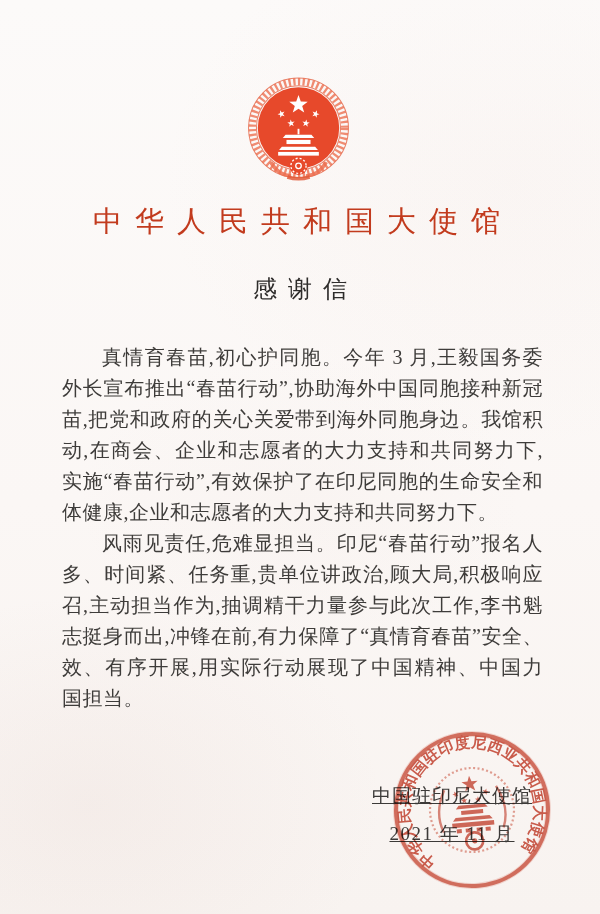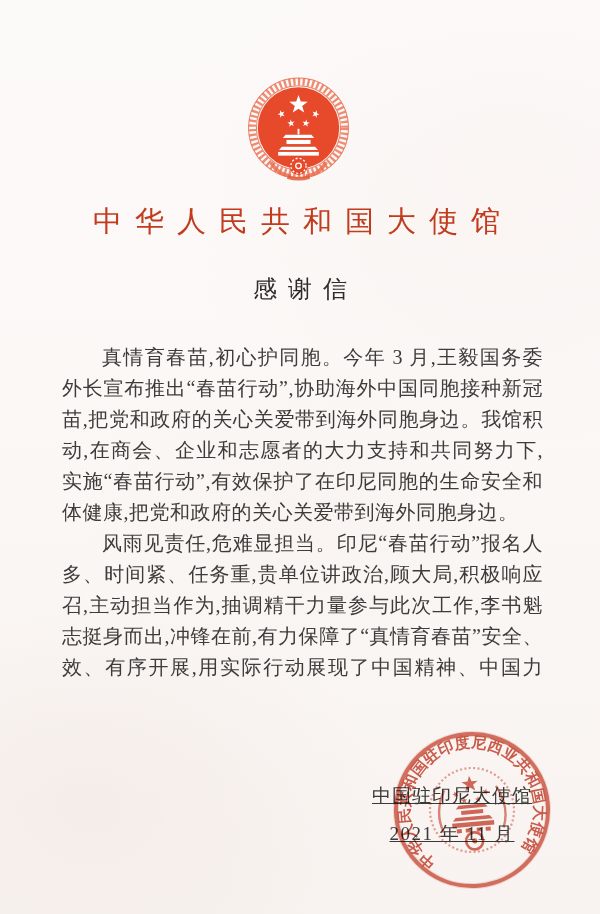--- a/index.html
+++ b/index.html
@@ -88,26 +88,27 @@
   <div class="embassy-header">中华人民共和国大使馆</div>
 
   <div class="letter-title">感谢信</div>
 
   <div class="body-block">
     <div class="line start">真情育春苗,初心护同胞。今年 3 月,王毅国务委员兼</div>
     <div class="line">外长宣布推出“春苗行动”,协助海外中国同胞接种新冠疫</div>
     <div class="line">苗,把党和政府的关心关爱带到海外同胞身边。我馆积极行</div>
     <div class="line">动,在商会、企业和志愿者的大力支持和共同努力下,成功</div>
     <div class="line">实施“春苗行动”,有效保护了在印尼同胞的生命安全和身</div>
-    <div class="line end">体健康,把党和政府的关心关爱带到海外同胞身边。</div>
+    <div class="line end">体健康,企业和志愿者的大力支持和共同努力下。</div>
     <div class="line start">风雨见责任,危难显担当。印尼“春苗行动”报名人数</div>
     <div class="line">多、时间紧、任务重,贵单位讲政治,顾大局,积极响应号</div>
     <div class="line">召,主动担当作为,抽调精干力量参与此次工作,李书魁同</div>
     <div class="line">志挺身而出,冲锋在前,有力保障了“真情育春苗”安全、高</div>
     <div class="line">效、有序开展,用实际行动展现了中国精神、中国力量、中</div>
+    <div class="line end">国担当。</div>
   </div>
 
   <div class="signature">
     <div class="sig-name">中国驻印尼大使馆</div>
     <div class="sig-date">2021 年 11 月</div>
   </div>
 
   <svg class="stamp" viewBox="-83 -83 166 166" aria-hidden="true">
     <defs>
       <path id="star5b" d="M0,-10 L-2.35,-3.24 L-9.51,-3.09 L-3.8,1.24 L-5.88,8.09 L0,4 L5.88,8.09 L3.8,1.24 L9.51,-3.09 L2.35,-3.24 Z"></path>

